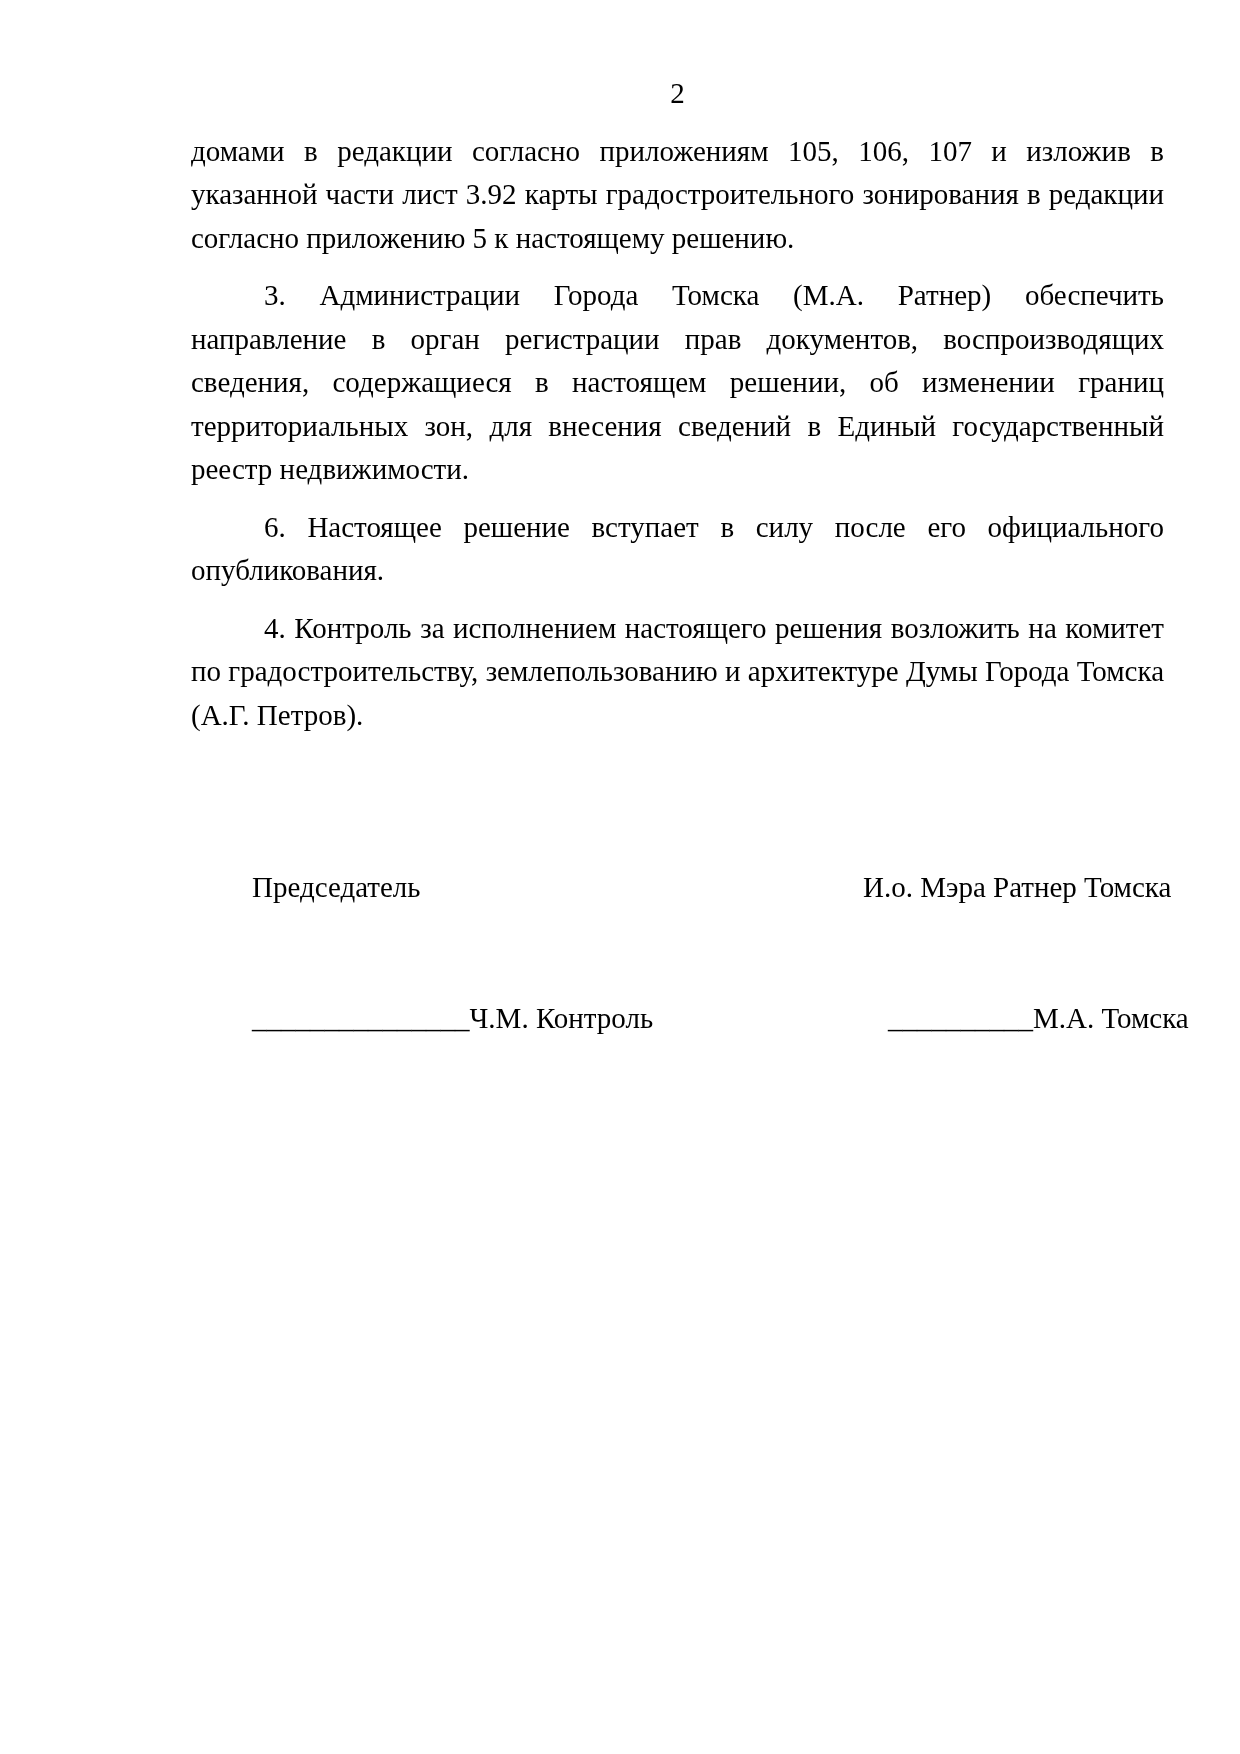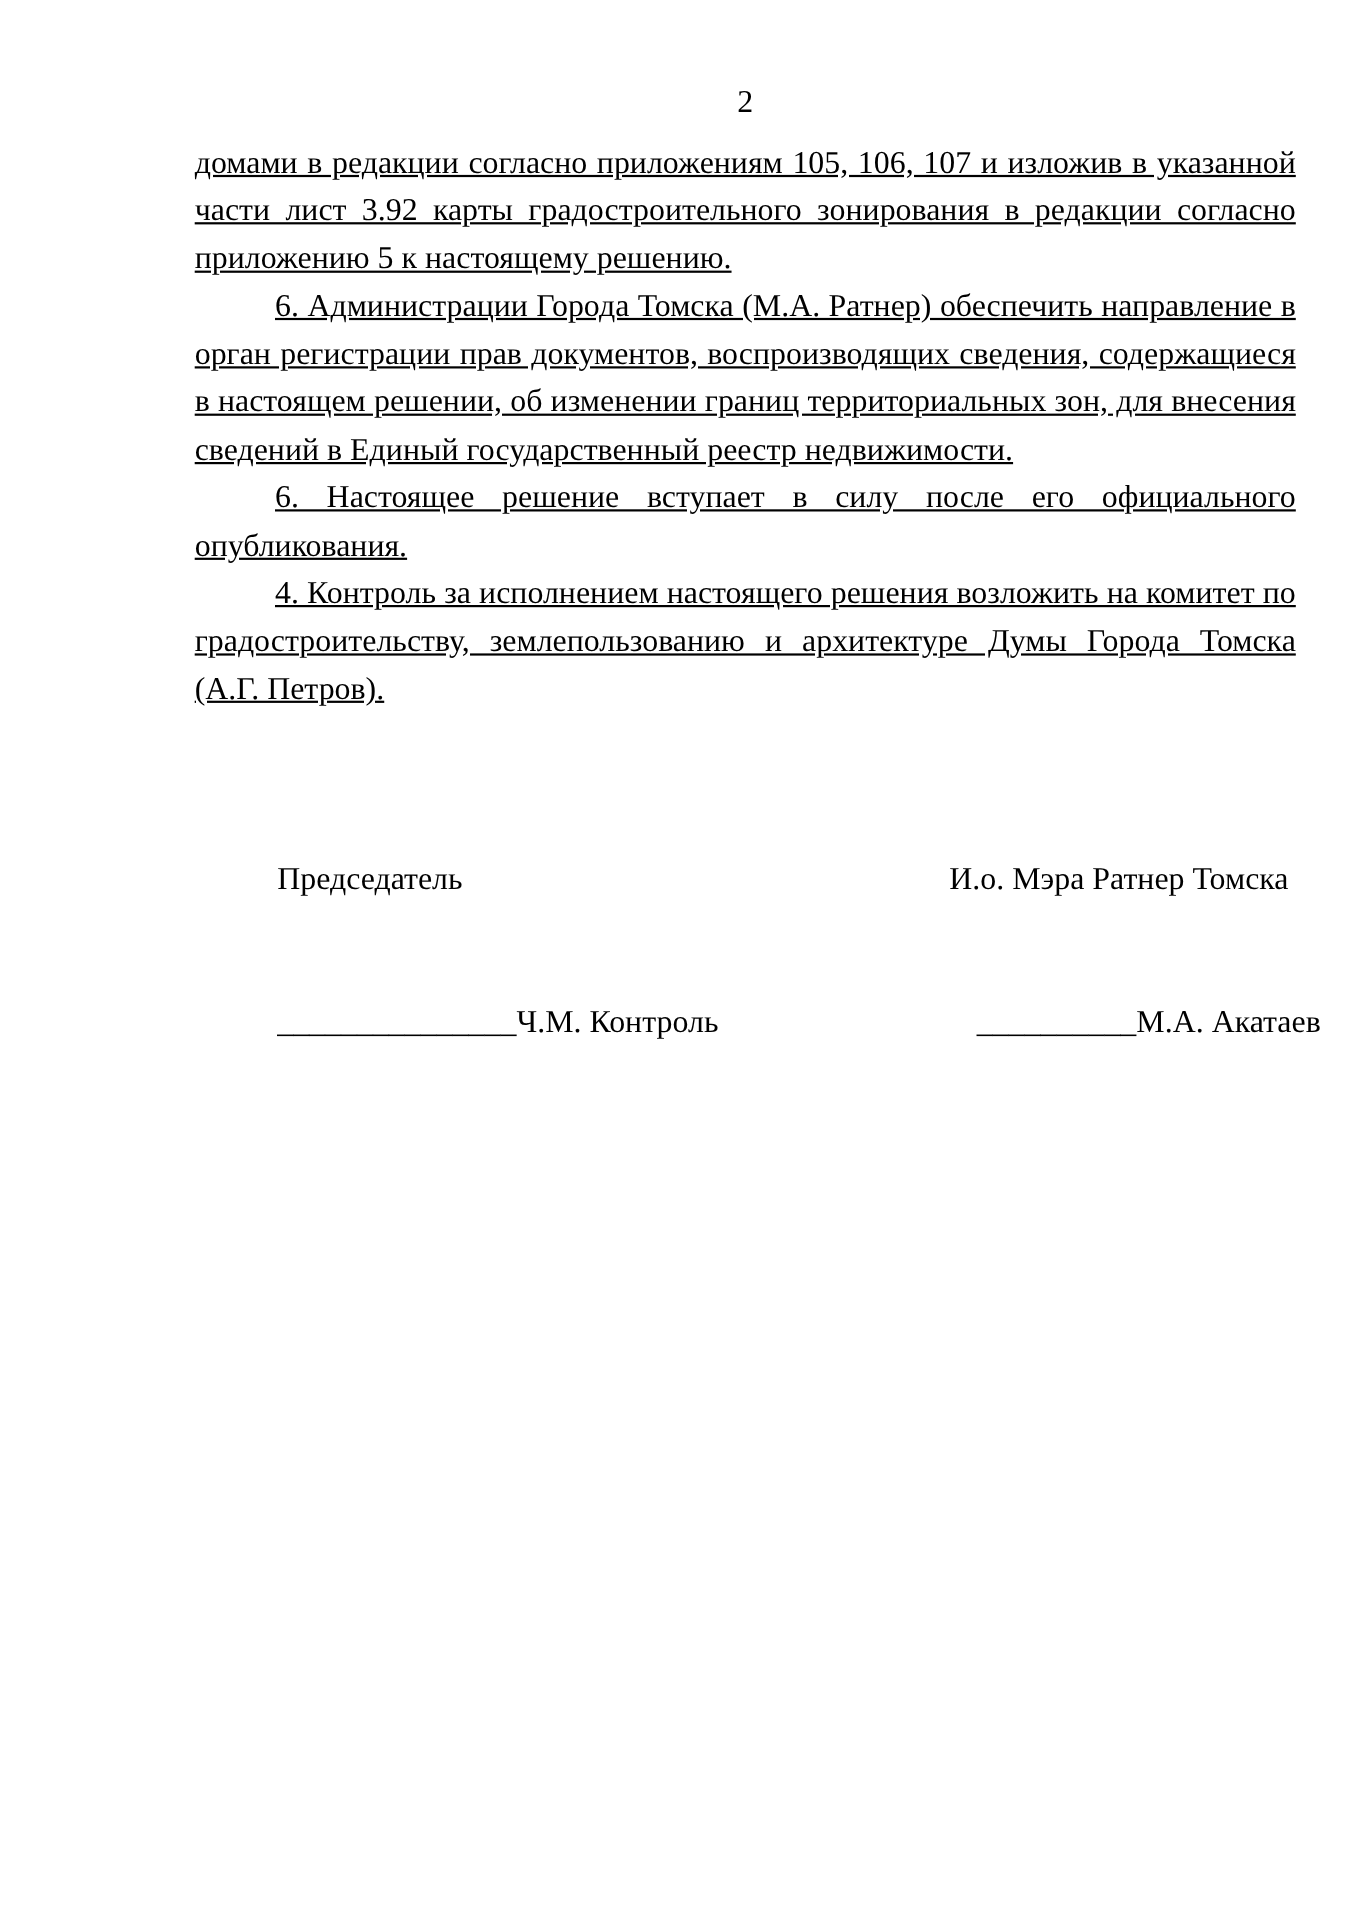--- a/index.html
+++ b/index.html
@@ -19,26 +19,25 @@
   }
   .content {
     padding: 72px 62px 0 177px;
   }
   .page-num {
     margin: 0 0 11px 0;
     line-height: 43.5px;
     text-align: center;
   }
   p.body {
-    margin: 0;
+    margin: 14px;
     line-height: 43.5px;
     text-align: justify;
     text-justify: inter-word;
     hyphens: none;
-    text-decoration: underline;
   }
   p.body.indent {
     text-indent: 73px;
   }
   .sig-block {
     position: relative;
     margin-top: 129px;
     height: 185px;
     line-height: 43.5px;
     text-align: center;
@@ -56,27 +55,27 @@
 </head>
 <body>
 
 <div class="page">
   <div class="content">
 
     <p class="page-num">2</p>
 
     <p class="body">домами в редакции согласно приложениям 105, 106, 107 и изложив в указанной части лист 3.92 карты градостроительного зонирования в редакции согласно приложению 5 к настоящему решению.</p>
 
-    <p class="body indent">6. Администрации Города Томска (М.А. Ратнер) обеспечить направление в орган регистрации прав документов, воспроизводящих сведения, содержащиеся в настоящем решении, об изменении границ территориальных зон, для внесения сведений в Единый государственный реестр недвижимости.</p>
+    <p class="body indent">3. Администрации Города Томска (М.А. Ратнер) обеспечить направление в орган регистрации прав документов, воспроизводящих сведения, содержащиеся в настоящем решении, об изменении границ территориальных зон, для внесения сведений в Единый государственный реестр недвижимости.</p>
 
     <p class="body indent">6. Настоящее решение вступает в силу после его официального опубликования.</p>
 
     <p class="body indent">4. Контроль за исполнением настоящего решения возложить на комитет по градостроительству, землепользованию и архитектуре Думы Города Томска (А.Г. Петров).</p>
 
     <div class="sig-block">
       <span class="sig l1">Председатель</span>
       <span class="sig r1">И.о. Мэра Ратнер Томска</span>
       <span class="sig lsign">_______________Ч.М. Контроль</span>
-      <span class="sig rsign">__________М.А. Акатаев</span>
+      <span class="sig rsign">__________М.А. Томска</span>
     </div>
 
   </div>
 </div>
 
 </body></html>

